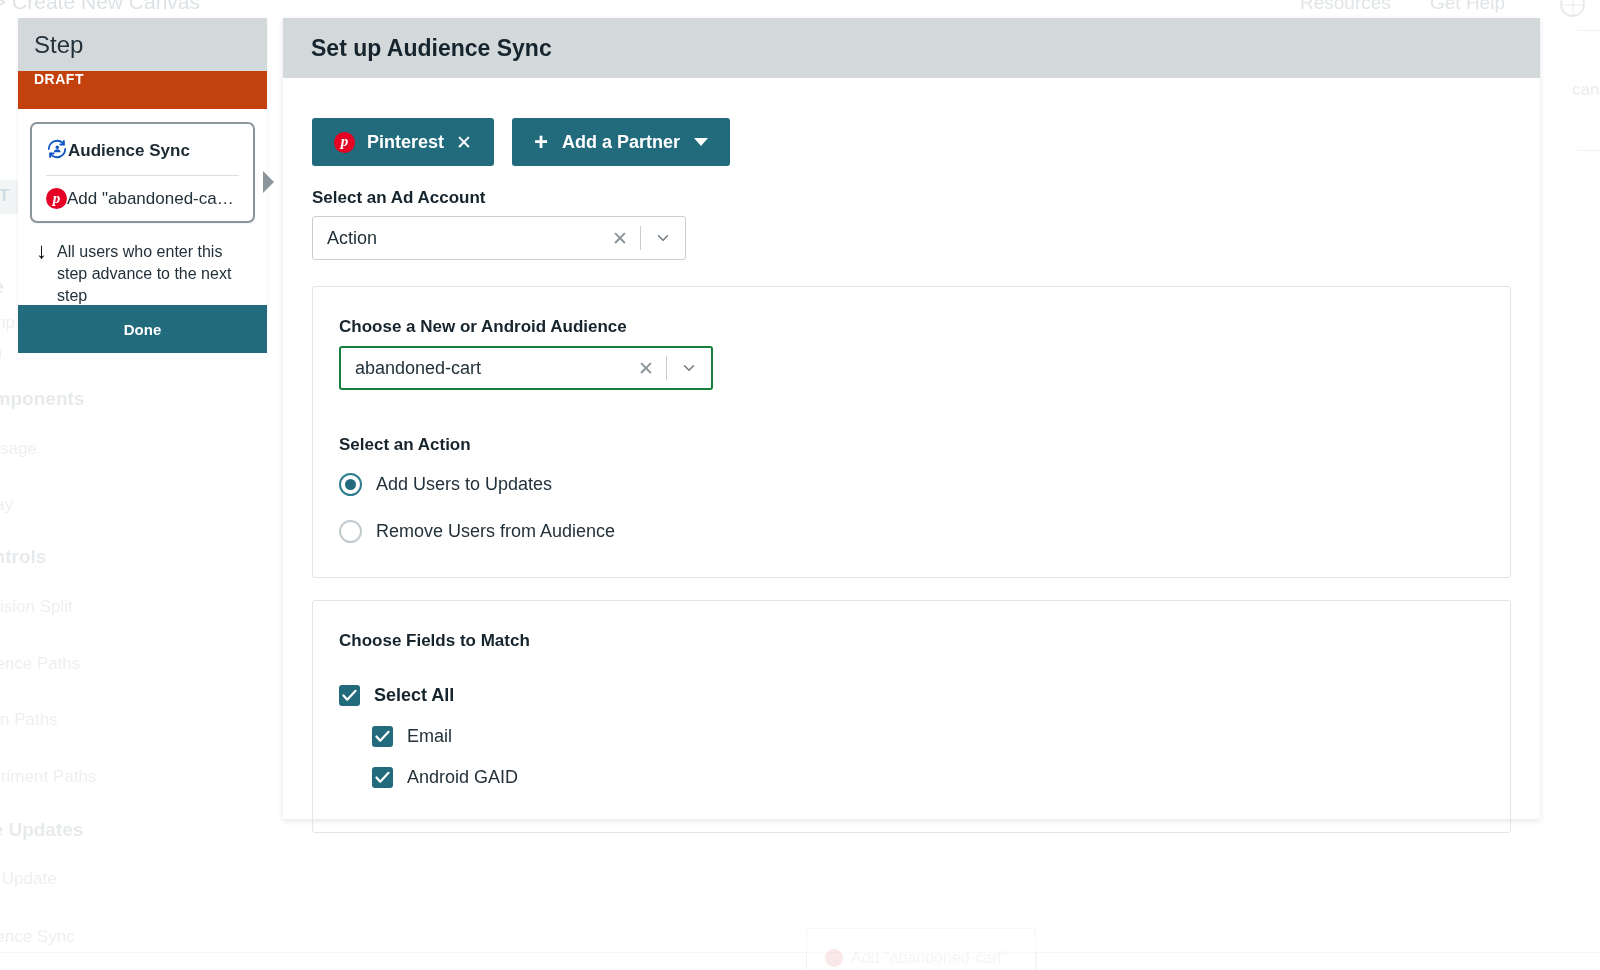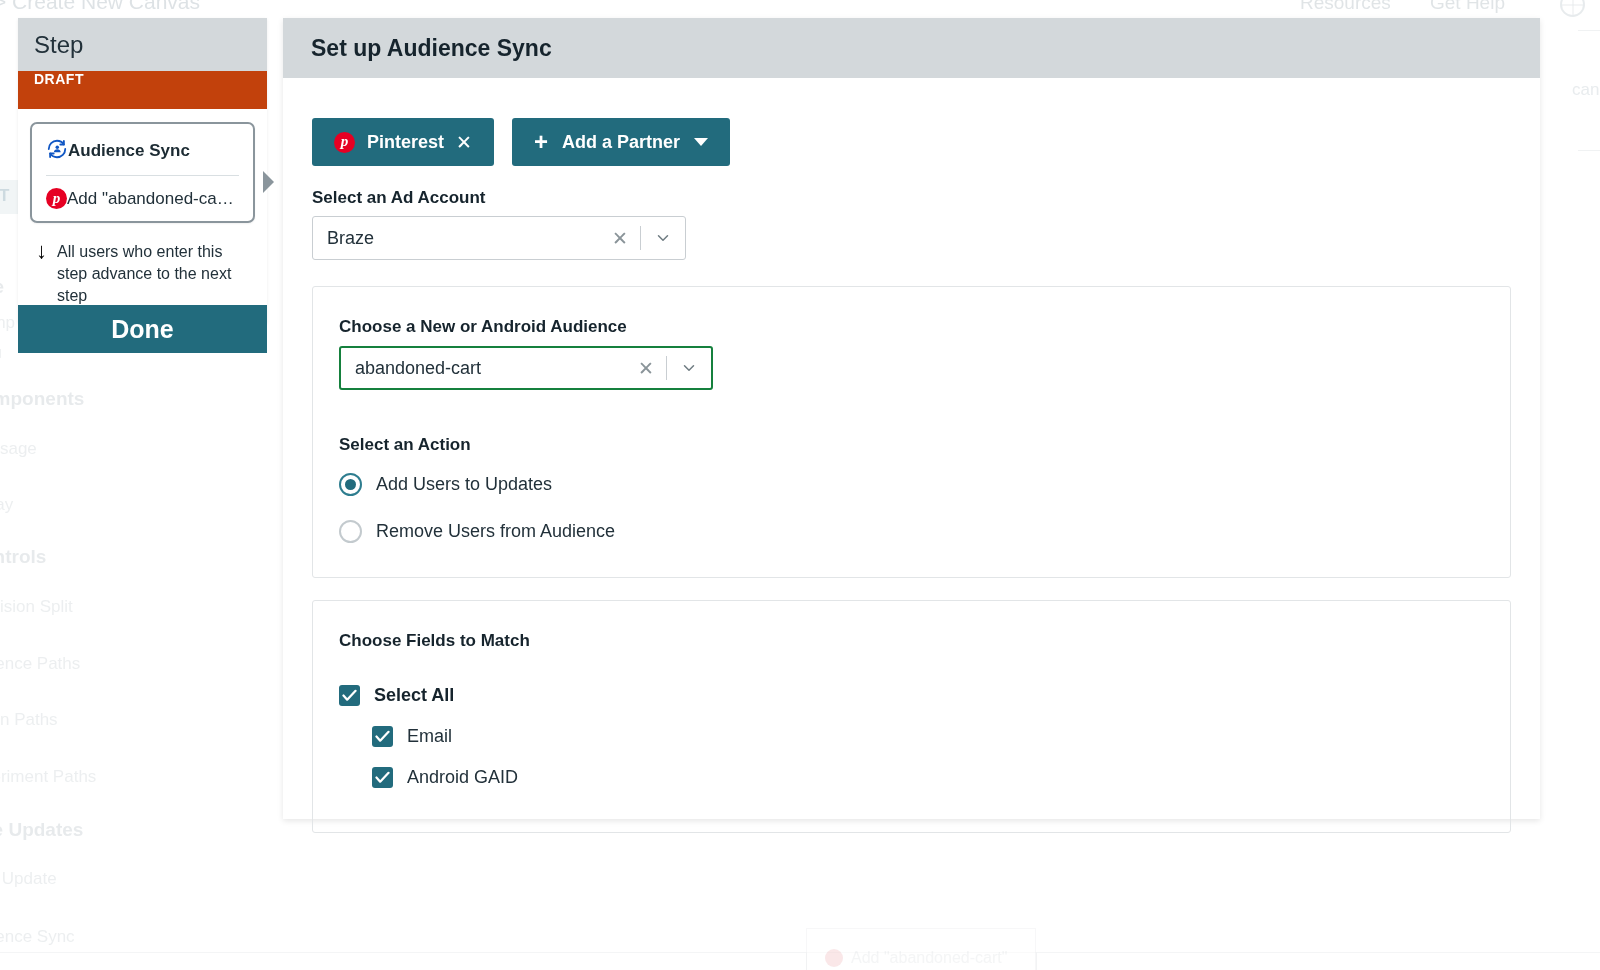--- a/index.html
+++ b/index.html
@@ -182,21 +182,21 @@
   }
   .done-button {
     position: absolute;
     left: 18px;
     top: 305px;
     width: 249px;
     height: 48px;
     background: #226b7d;
     color: #ffffff;
     border: none;
-    font-size: 25px;
+    font-size: 15px;
     font-weight: 700;
     font-family: "Liberation Sans", sans-serif;
     cursor: pointer;
   }
 
   
   .modal {
     position: absolute;
     left: 283px;
     top: 18px;
@@ -438,21 +438,21 @@
 
         <button class="btn-teal btn-add">
           <span class="plus-glyph">+</span>
           <span>Add a Partner</span>
           <span class="caret-down"></span>
         </button>
       </div>
 
       <div class="field-label">Select an Ad Account</div>
       <div class="select select-ad">
-        <span class="value" title="Select an Ad Account">Braze</span>
+        <span class="value" title="Select an Ad Account">Action</span>
         <span class="clear">✕</span>
         <span class="divider"></span>
         <span class="chev">
           <svg width="18" height="18" viewBox="0 0 24 24" fill="none">
             <path class="chev-svg" d="M6 9l6 6 6-6" stroke-width="2" stroke-linecap="round" stroke-linejoin="round"></path>
           </svg>
         </span>
       </div>
 
       <div class="section">

